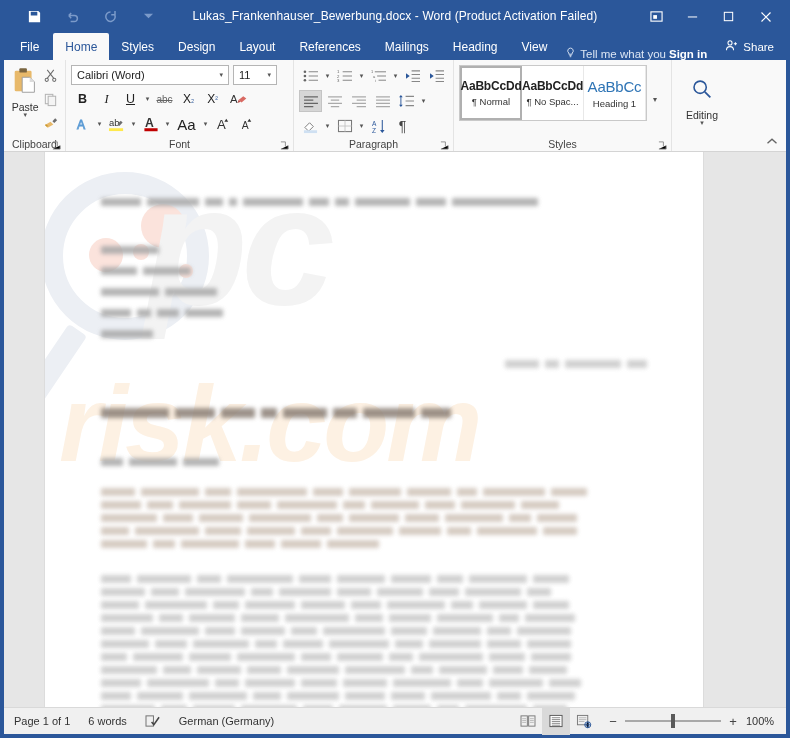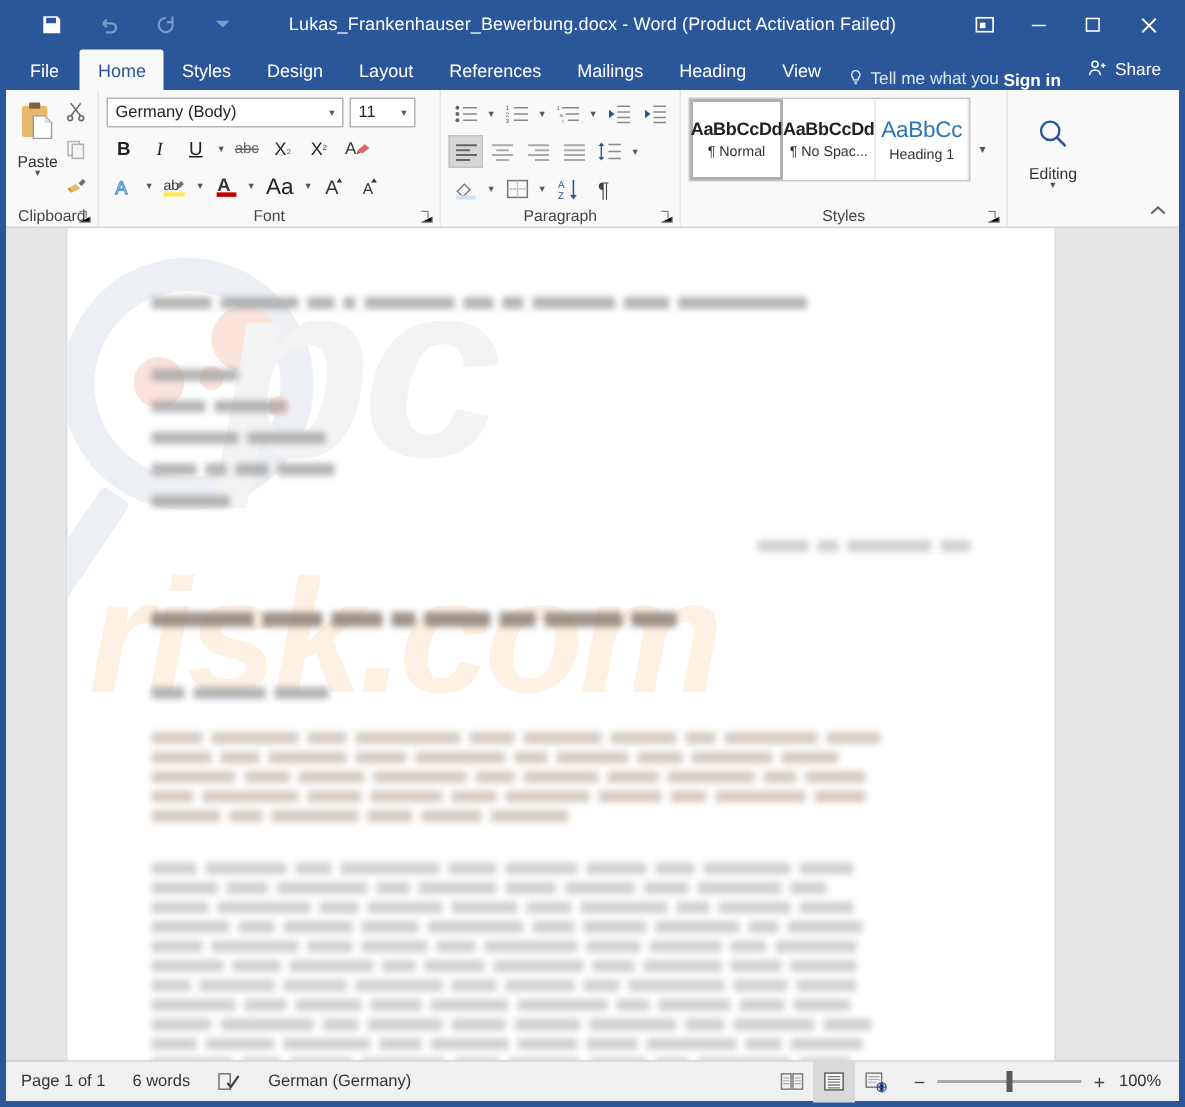--- a/index.html
+++ b/index.html
@@ -400,21 +400,21 @@
             </svg>
         </span>
       </div>
     </div>
 
     <div class="rgroup g-font">
       <div class="rgroup-body">
         <div class="font-rows">
           <div class="font-row">
             <div class="combo combo-name">
-              <span>Germany (Body)</span>
+              <span>Calibri (Word)</span>
               <span class="cb-caret">▾</span>
             </div>
             <div class="combo combo-size">
               <span>11</span>
               <span class="cb-caret">▾</span>
             </div>
           </div>
           <div class="font-row">
             <div class="fbtn" style="font-weight:bold">B</div>
             <div class="fbtn" style="font-style:italic;font-family:'Liberation Serif',serif">I</div>

